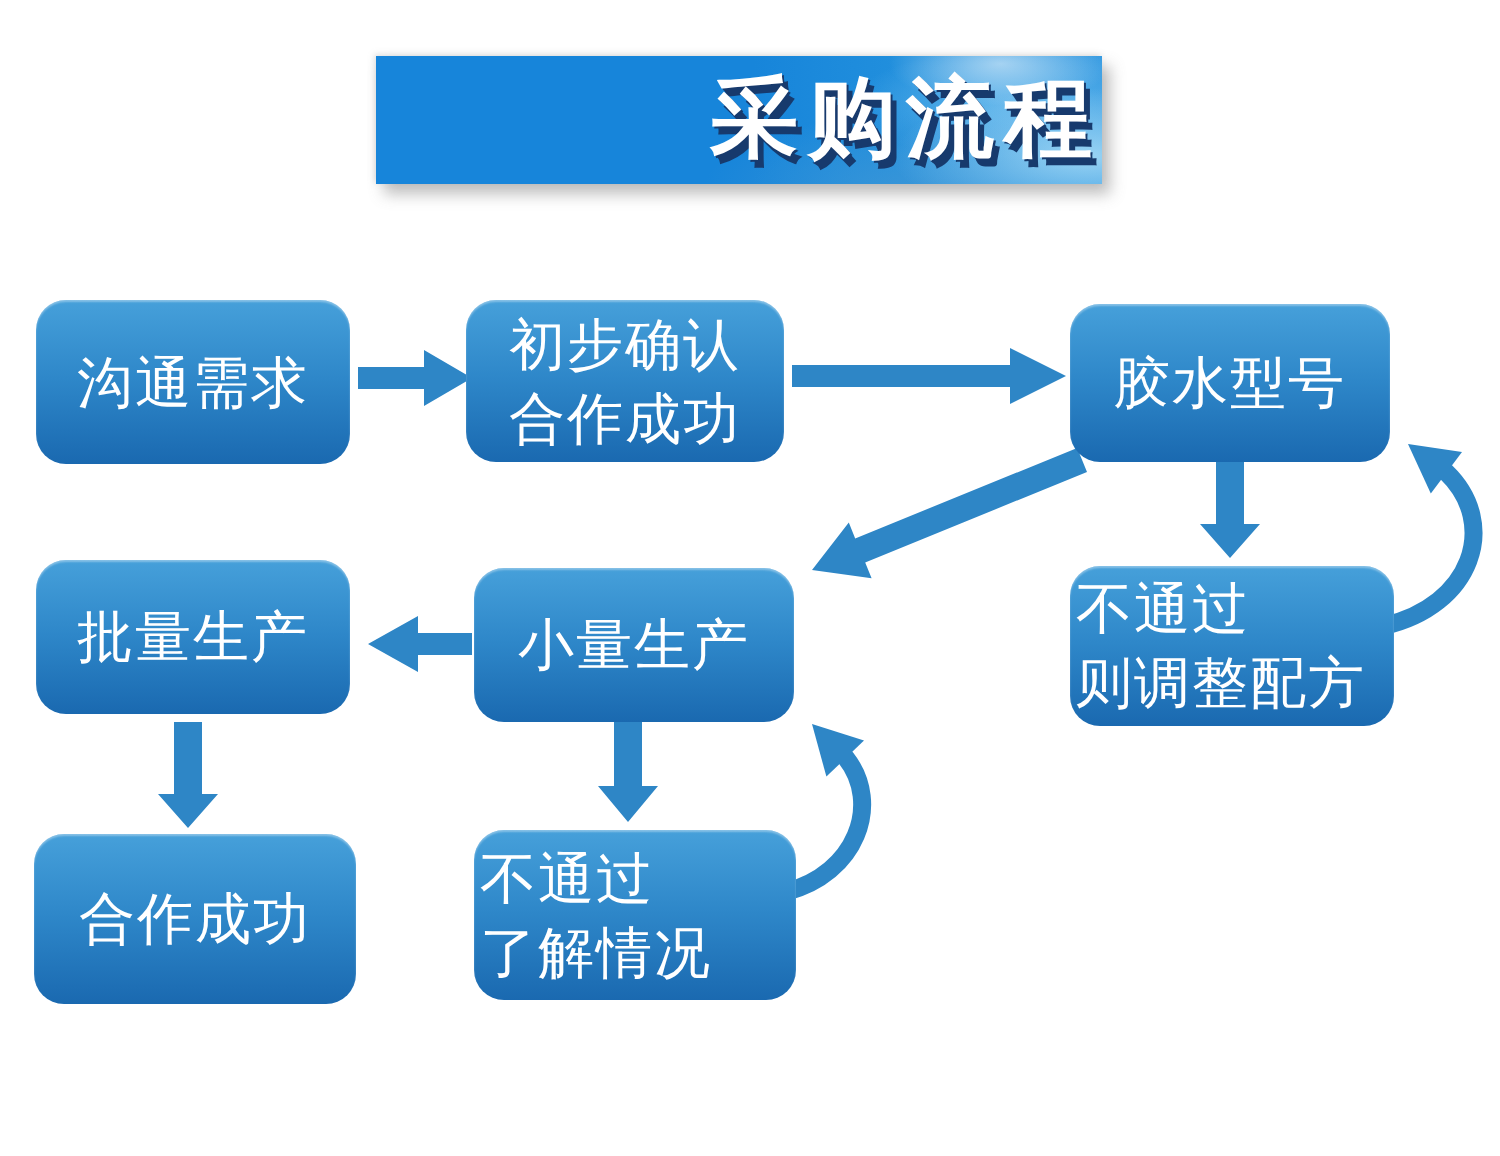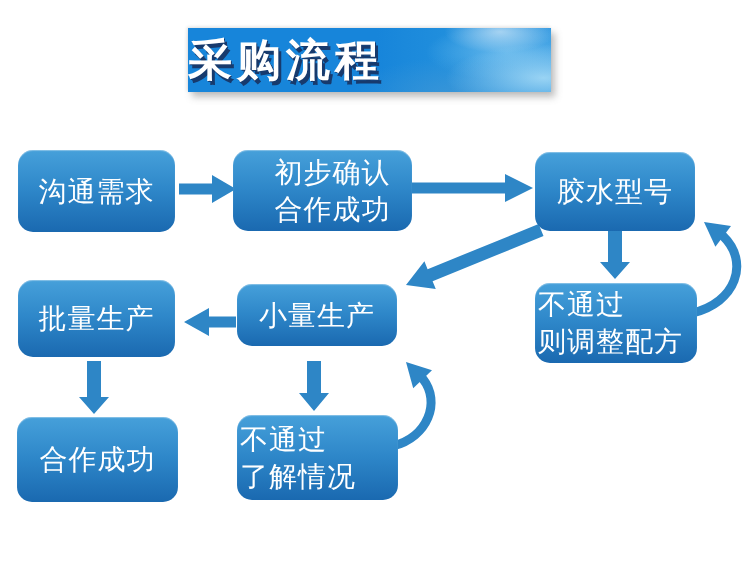--- a/index.html
+++ b/index.html
@@ -27,21 +27,21 @@
     width: 363px; height: 64px;
     background:
       radial-gradient(ellipse 90px 34px at 86% 6%,  rgba(255,255,255,0.55), rgba(255,255,255,0) 62%),
       radial-gradient(ellipse 140px 48px at 98% 78%, rgba(165,218,246,0.90), rgba(165,218,246,0) 70%),
       radial-gradient(ellipse 150px 55px at 74% 105%, rgba(60,150,215,0.85), rgba(60,150,215,0) 70%),
       radial-gradient(ellipse 120px 42px at 88% 38%, rgba(120,195,240,0.75), rgba(120,195,240,0) 68%),
       linear-gradient(90deg, var(--banner-base) 0%, var(--banner-base) 52%, #2290dd 74%, #2f97e0 100%);
     box-shadow: 4px 5px 7px rgba(110,110,110,0.45), -1px -1px 3px rgba(160,160,160,0.30);
     display: flex;
     align-items: center;
-    justify-content: flex-start;
+    justify-content: flex-end;
   }
   .banner-title {
     color: var(--text-color);
     font-size: 44px;
     font-weight: 900;
     letter-spacing: 5px;
     line-height: 64px;
     text-shadow: 3px 4px 0 var(--title-shadow), 1px 1px 0 var(--title-shadow);
     white-space: nowrap;
   }
@@ -58,25 +58,25 @@
     align-items: center;
     font-size: 28px;
     line-height: 37px;
     letter-spacing: 1px;
     z-index: 2;
   }
   .node.align-left { align-items: flex-start; padding-left: 3px; box-sizing: border-box; }
   .node .line { white-space: nowrap; }
   
   .n-communicate      { left: 18px;  top: 150px; width: 157px; height: 82px; }
-  .n-confirm          { left: 233px; top: 150px; width: 159px; height: 81px; padding-left: 20px; }
+  .n-confirm          { left: 233px; top: 150px; width: 159px; height: 81px; }
   .n-sample           { left: 535px; top: 152px; width: 160px; height: 79px; }
   .n-adjust-formula   { left: 535px; top: 283px; width: 162px; height: 80px; }
   .n-mass-production  { left: 18px;  top: 280px; width: 157px; height: 77px; }
-  .n-small-production { left: 237px; top: 284px; width: 160px; height: 62px; }
+  .n-small-production { left: 237px; top: 284px; width: 160px; height: 77px; }
   .n-success          { left: 17px;  top: 417px; width: 161px; height: 85px; }
   .n-adjust-process   { left: 237px; top: 415px; width: 161px; height: 85px; }
   
   .arrow-layer {
     position: absolute;
     left: 0; top: 0;
     width: 750px; height: 578px;
     z-index: 1;
   }
   .arrow-shape { fill: var(--arrow); }

